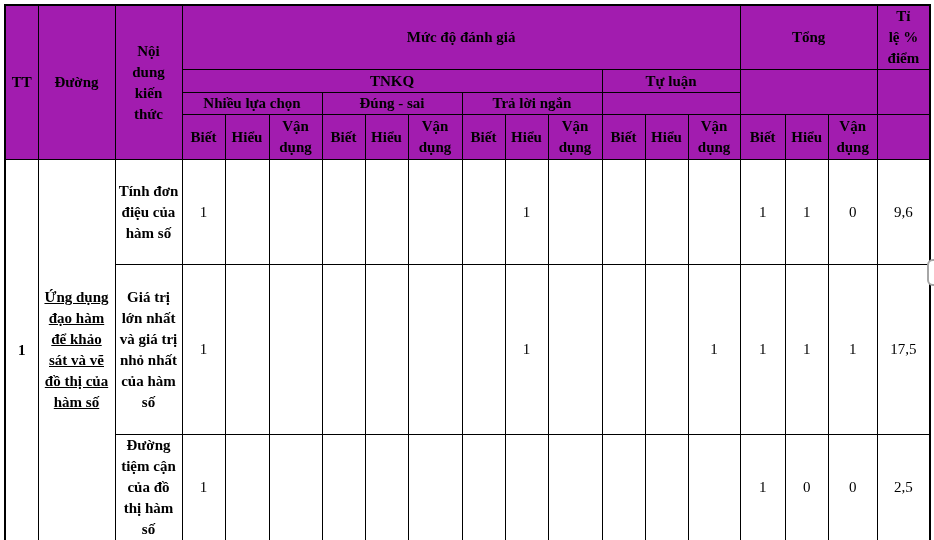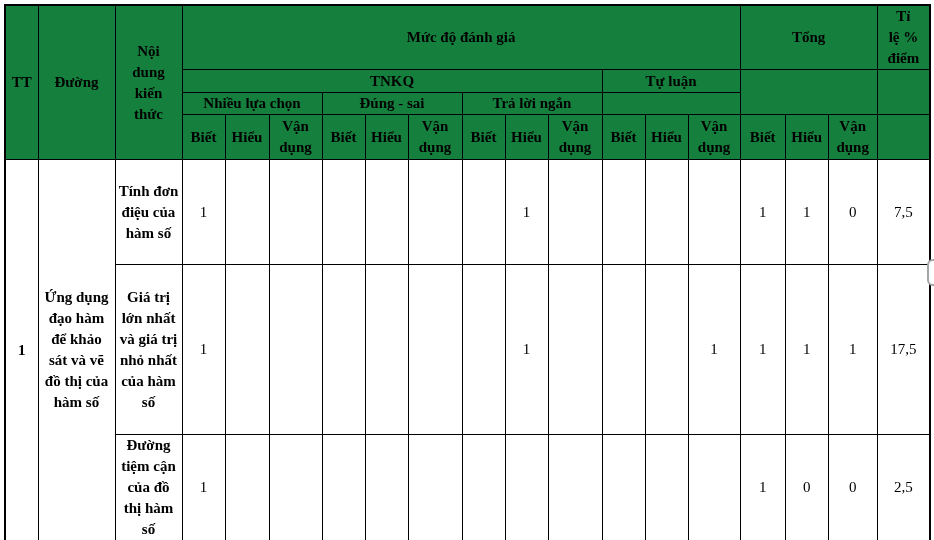--- a/index.html
+++ b/index.html
@@ -38,32 +38,33 @@
   tr.hr1 { height: 60px; }
   tr.hr2 { height: 23px; }
   tr.hr3 { height: 22px; padding-left: 9px; }
   tr.hr4 { height: 45px; }
   
   tr.bra { height: 105px; }
   tr.brb { height: 170px; }
   tr.brc { height: 107px; }
 
   td.hd {
-    background: #15803d;
+    background: #a21caf;
     font-weight: bold;
   }
   td.prewrap { white-space: pre-line; }
   td.txt {
     font-weight: bold;
     padding: 0 6px;
     margin-left: 34px;
   }
   td.chuong {
     font-weight: bold;
     padding: 0 7px;
+    text-decoration: underline;
   }
   td.ttcell { font-weight: bold; }
   td.val { font-weight: normal; }
 
   .scroll-thumb {
     position: absolute;
     left: 927px;
     top: 259px;
     width: 12px;
     height: 27px;
@@ -158,21 +159,21 @@
       <td class="val"></td>
       <td class="val"></td>
       <td class="val">1</td>
       <td class="val"></td>
       <td class="val"></td>
       <td class="val"></td>
       <td class="val"></td>
       <td class="val">1</td>
       <td class="val">1</td>
       <td class="val">0</td>
-      <td class="val">7,5</td>
+      <td class="val">9,6</td>
     </tr>
 
     <tr class="brb">
       <td class="txt">Giá trị lớn nhất và giá trị nhỏ nhất của hàm số</td>
       <td class="val">1</td>
       <td class="val"></td>
       <td class="val"></td>
       <td class="val"></td>
       <td class="val"></td>
       <td class="val"></td>

